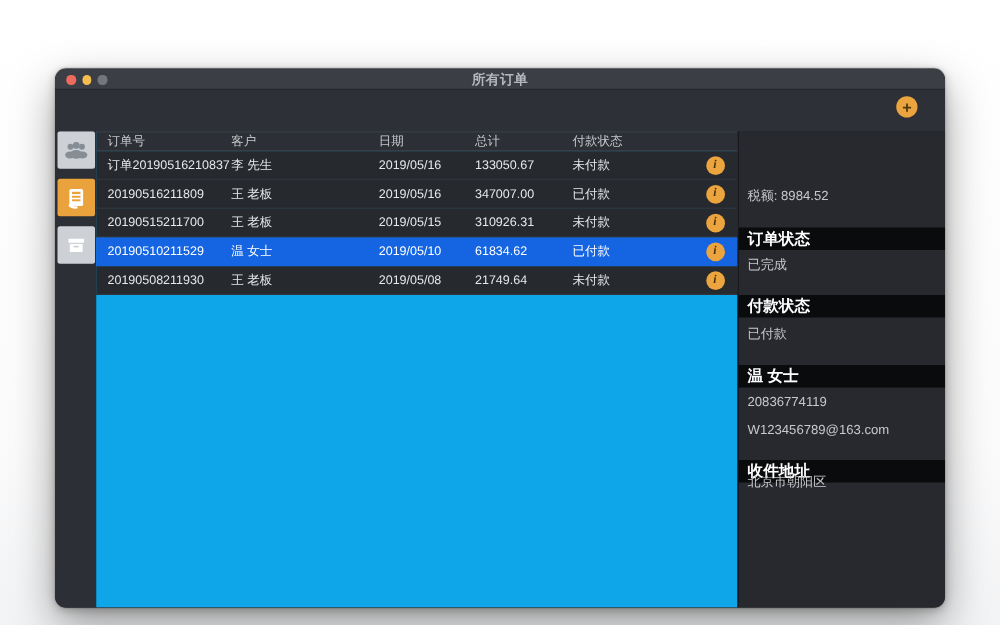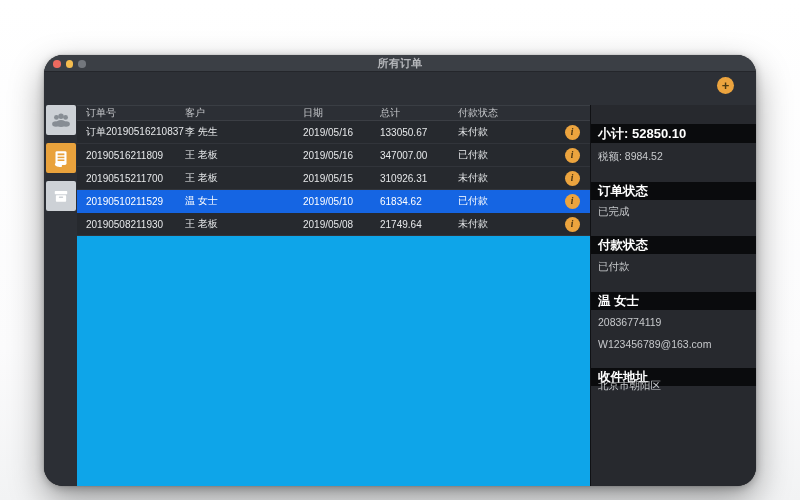--- a/index.html
+++ b/index.html
@@ -4,21 +4,21 @@
 <style>
   * { margin:0; padding:0; box-sizing:border-box; }
   html,body { width:800px; height:500px; }
   body {
     font-family:"Liberation Sans", sans-serif;
     background:linear-gradient(#ffffff 0%, #fbfbfc 70%, #f2f3f4 100%);
     position:relative; overflow:hidden;
   }
   .window {
     position:absolute; left:44px; top:55px; width:712px; height:431px;
-    border-radius:19px; overflow:hidden; background:#26282c;
+    border-radius:9px; overflow:hidden; background:#26282c;
     box-shadow:0 14px 34px rgba(0,0,0,.38), 0 2px 8px rgba(0,0,0,.25), 0 0 1px rgba(0,0,0,.5);
   }
   
   .titlebar {
     height:17px; background:#3b3f45; position:relative;
     border-bottom:1px solid #24262b;
     display:flex; align-items:center; justify-content:center;
   }
   .traffic { position:absolute; left:9px; top:5px; display:flex; gap:5px; }
   .tl { width:7.5px; height:7.5px; border-radius:50%; }
@@ -190,24 +190,20 @@
         <span class="cell">2019/05/08</span>
         <span class="cell">21749.64</span>
         <span class="cell">未付款</span>
         <button class="info-btn">i</button>
       </div>
     </div>
 
     <div class="vdiv"></div>
 
     <div class="detail">
-      <div class="stripe big" style="top:19px">
-        <span>小计:</span>
-        <span>52850.10</span>
-      </div>
       <div class="dval" style="top:45px">
         <span>税额:</span>
         <span>8984.52</span>
       </div>
 
       <div class="stripe sec" style="top:77px">订单状态</div>
       <div class="dval" style="top:100px">已完成</div>
 
       <div class="stripe sec" style="top:131px">付款状态</div>
       <div class="dval" style="top:155px">已付款</div>

